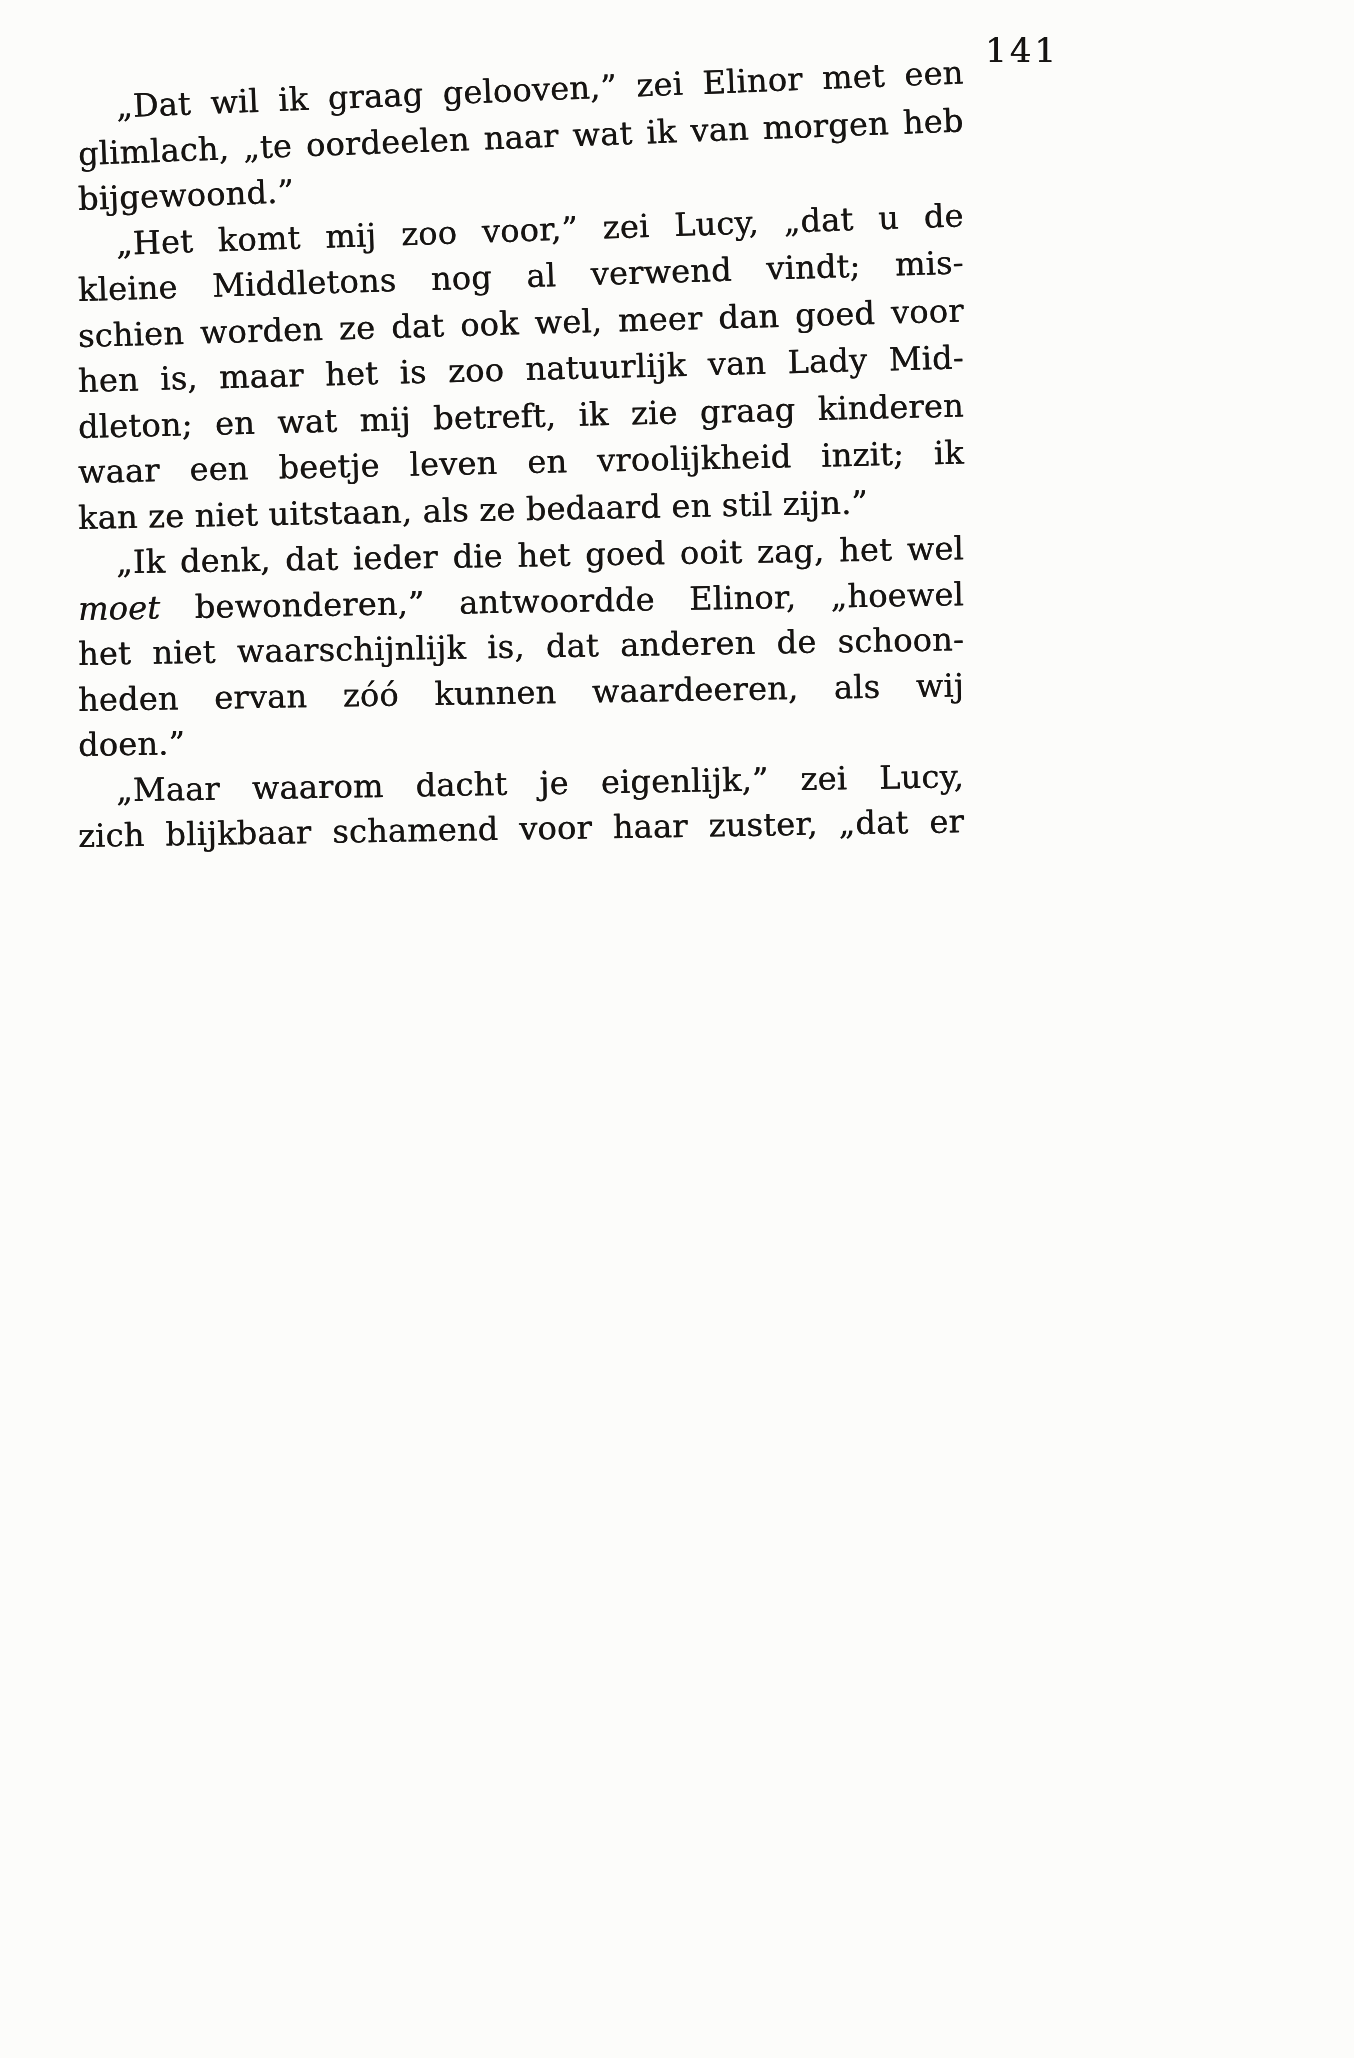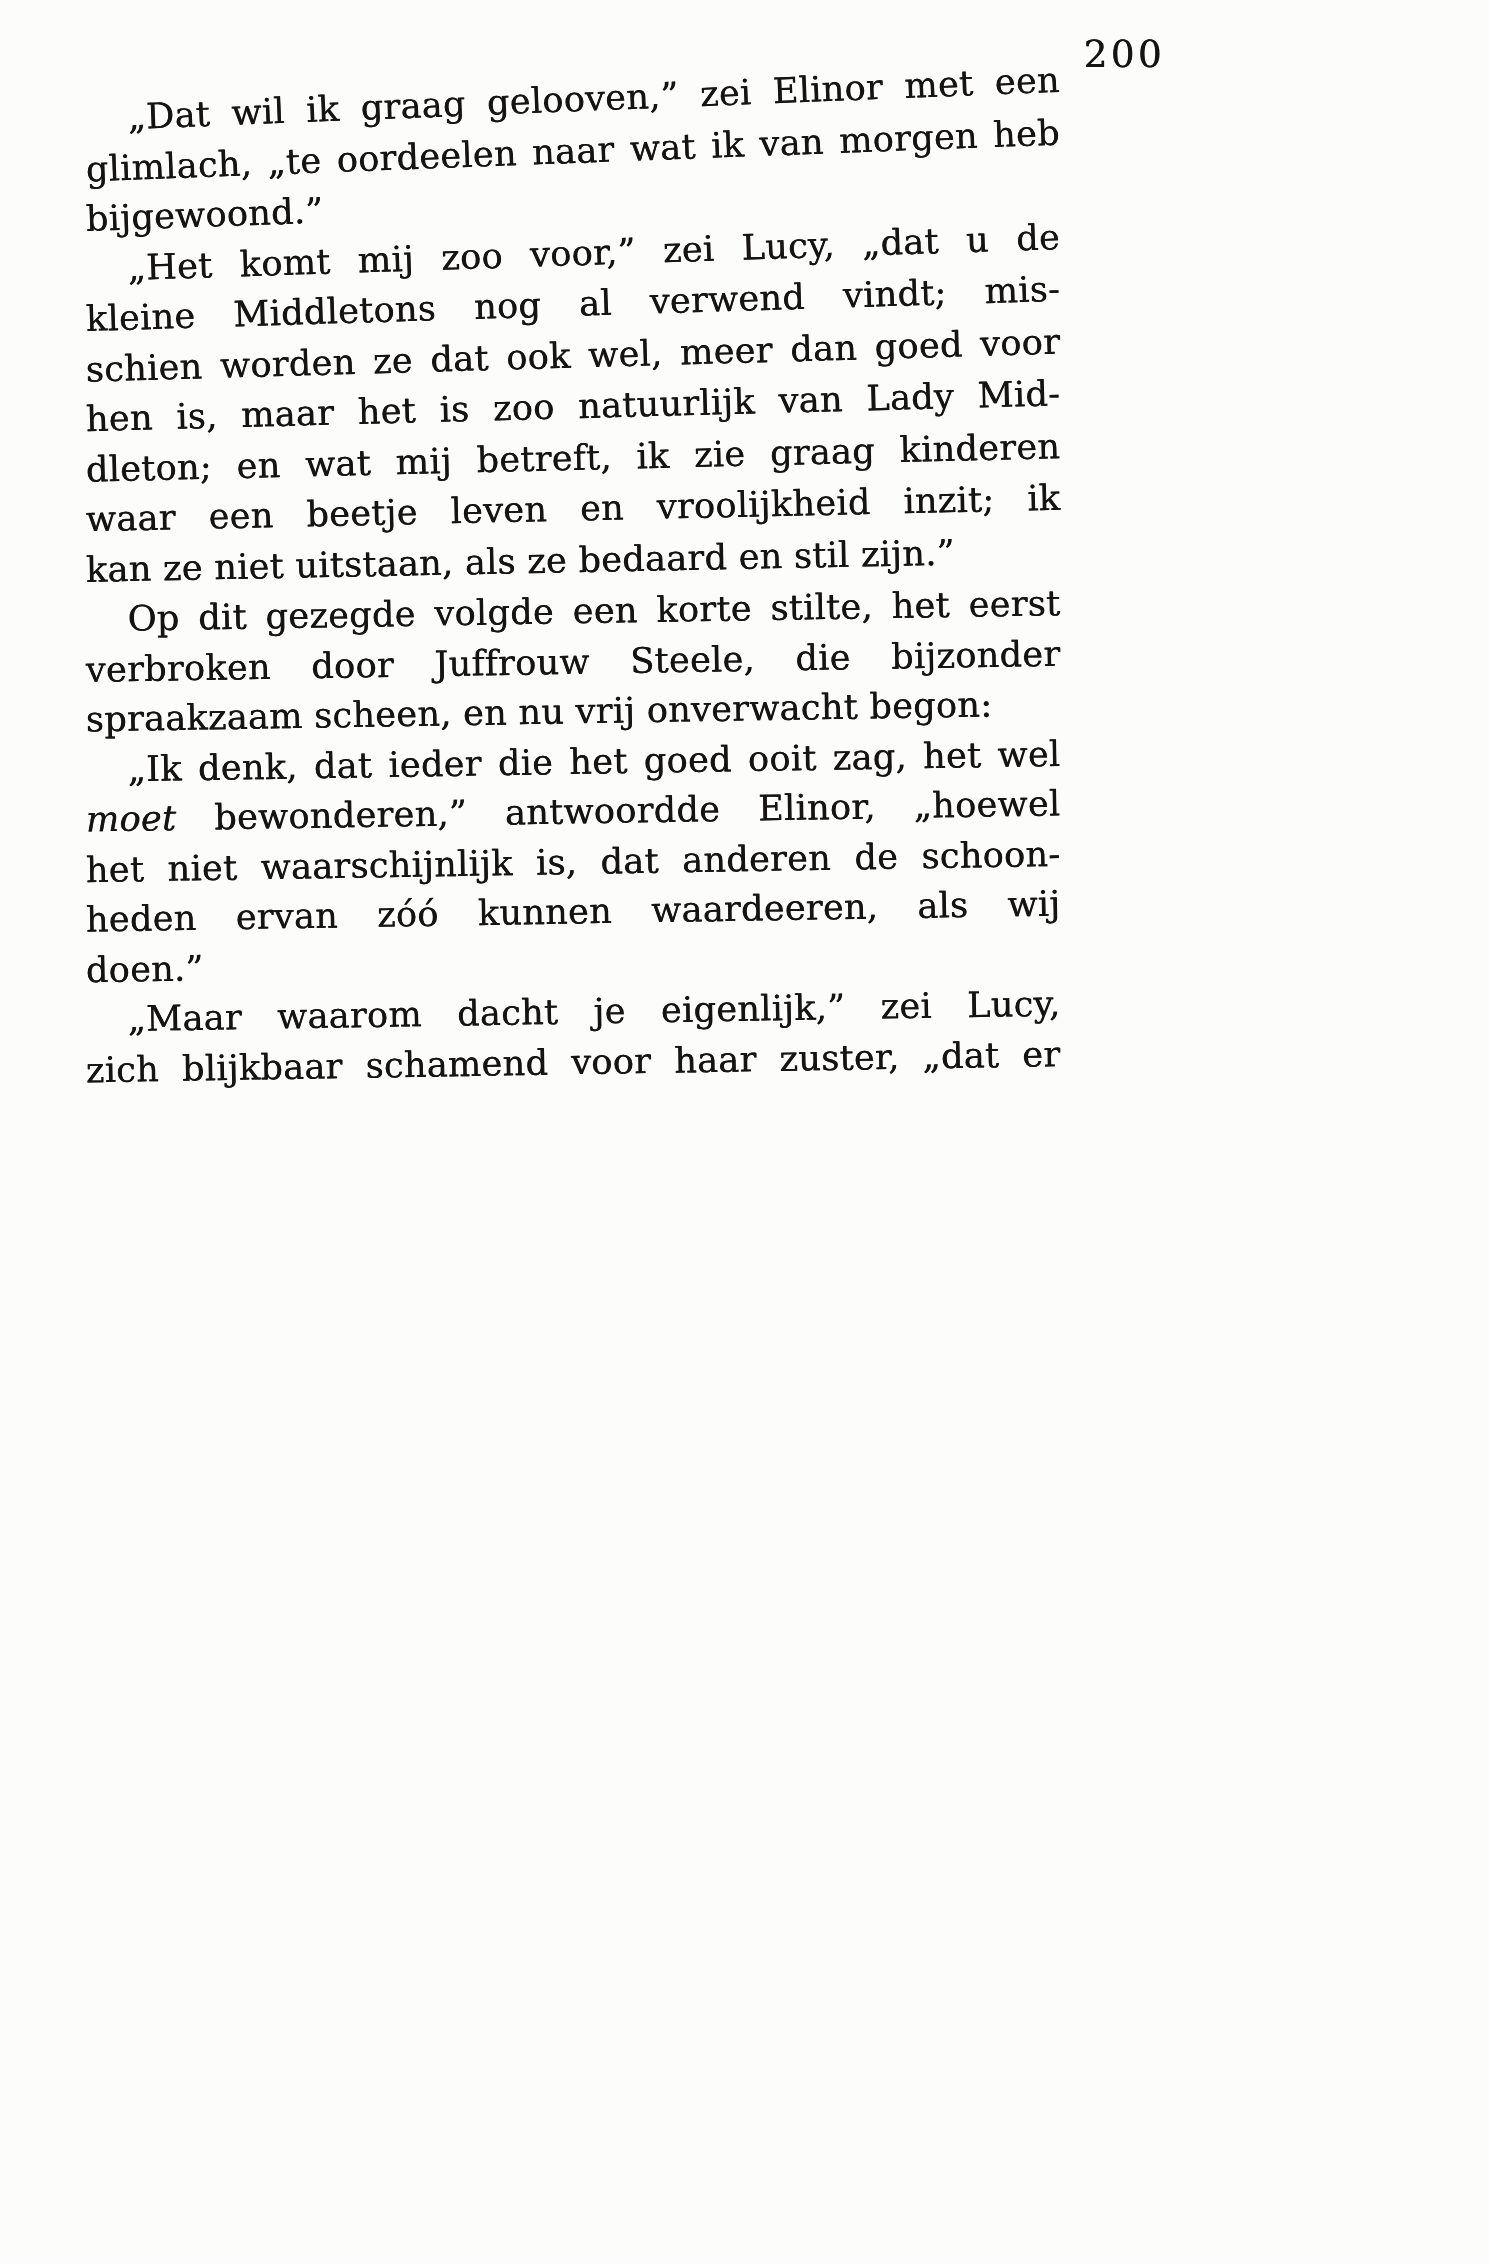--- a/index.html
+++ b/index.html
@@ -59,42 +59,37 @@
     text-align-last: left;
   }
   .italic {
     font-style: italic;
   }
 </style>
 </head>
 <body>
 
 <div class="scan-page">
-  <div class="page-number">200</div>
+  <div class="page-number">141</div>
   <div class="text-block">
       <div class="paragraph">
         <div class="line indent" style="transform: rotate(-2.3deg);">„Dat wil ik graag gelooven,” zei Elinor met een</div>
         <div class="line" style="transform: rotate(-2.17deg);">glimlach, „te oordeelen naar wat ik van morgen heb</div>
         <div class="line para-end" style="transform: rotate(-2.04deg);">bijgewoond.”</div>
       </div>
       <div class="paragraph">
         <div class="line indent" style="transform: rotate(-1.91deg);">„Het komt mij zoo voor,” zei Lucy, „dat u de</div>
         <div class="line" style="transform: rotate(-1.78deg);">kleine Middletons nog al verwend vindt; mis-</div>
         <div class="line" style="transform: rotate(-1.65deg);">schien worden ze dat ook wel, meer dan goed voor</div>
         <div class="line" style="transform: rotate(-1.52deg);">hen is, maar het is zoo natuurlijk van Lady Mid-</div>
         <div class="line" style="transform: rotate(-1.39deg);">dleton; en wat mij betreft, ik zie graag kinderen</div>
         <div class="line" style="transform: rotate(-1.26deg);">waar een beetje leven en vroolijkheid inzit; ik</div>
         <div class="line para-end" style="transform: rotate(-1.13deg);">kan ze niet uitstaan, als ze bedaard en stil zijn.”</div>
       </div>
       <div class="paragraph">
-        <div class="line indent" style="transform: rotate(-0.95deg);">Op dit gezegde volgde een korte stilte, het eerst</div>
-        <div class="line" style="transform: rotate(-0.95deg);">verbroken door Juffrouw Steele, die bijzonder</div>
-        <div class="line para-end" style="transform: rotate(-0.95deg);">spraakzaam scheen, en nu vrij onverwacht begon:</div>
-      </div>
-      <div class="paragraph">
         <div class="line indent" style="transform: rotate(-0.95deg);">„Ik denk, dat ieder die het goed ooit zag, het wel</div>
         <div class="line" style="transform: rotate(-0.95deg);"><span class="italic">moet</span><span> bewonderen,” antwoordde Elinor, „hoewel</span></div>
         <div class="line" style="transform: rotate(-0.95deg);">het niet waarschijnlijk is, dat anderen de schoon-</div>
         <div class="line" style="transform: rotate(-0.95deg);">heden ervan zóó kunnen waardeeren, als wij</div>
         <div class="line para-end" style="transform: rotate(-0.95deg);">doen.”</div>
       </div>
       <div class="paragraph">
         <div class="line indent" style="transform: rotate(-0.95deg);">„Maar waarom dacht je eigenlijk,” zei Lucy,</div>
         <div class="line" style="transform: rotate(-0.95deg);">zich blijkbaar schamend voor haar zuster, „dat er</div>
       </div>

